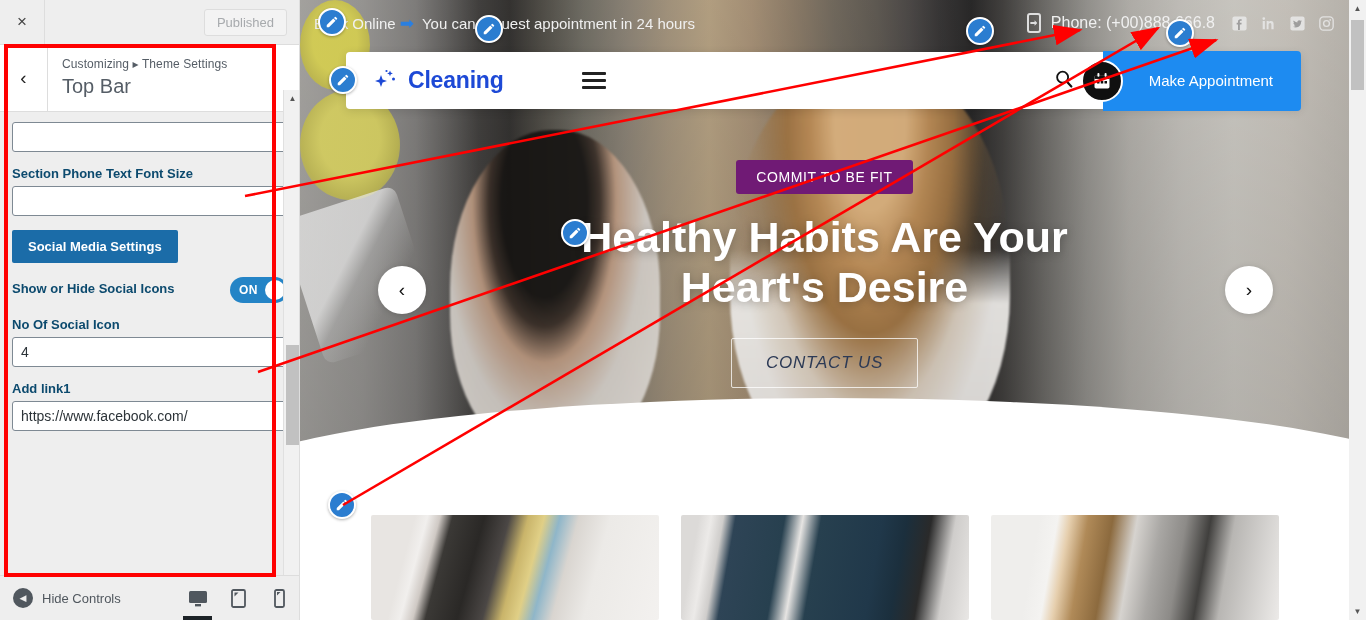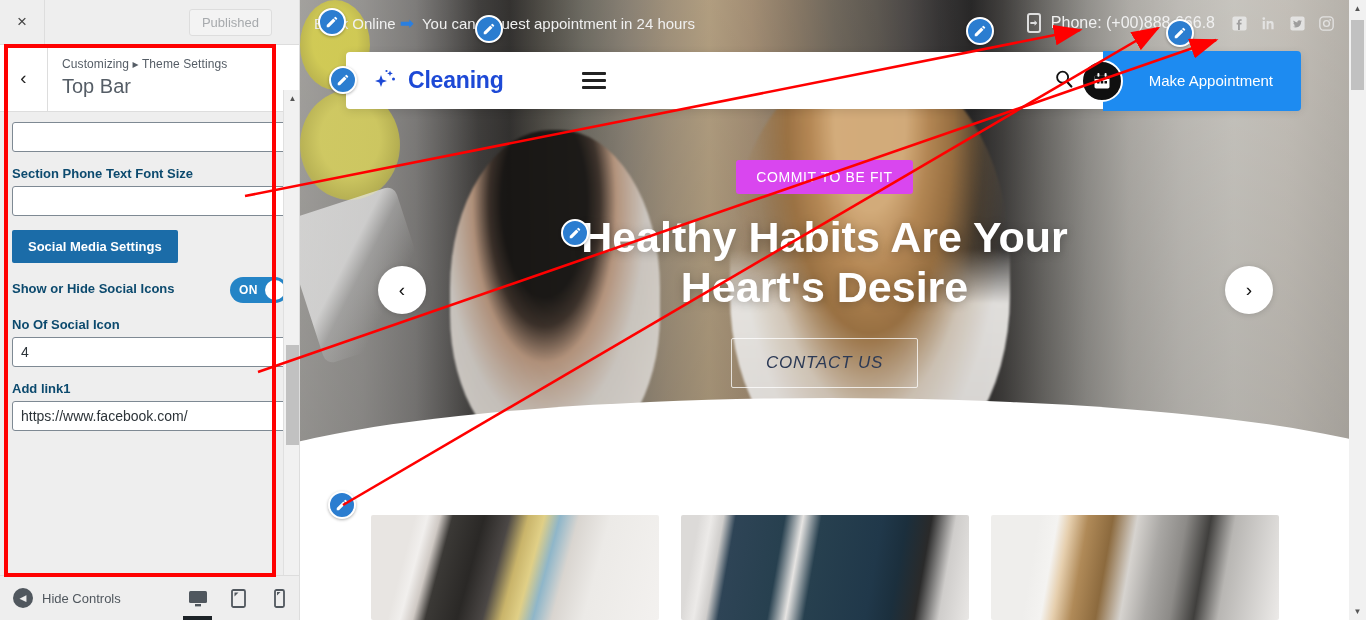--- a/index.html
+++ b/index.html
@@ -29,21 +29,21 @@
   .cz-close {
     width: 45px; height: 44px;
     display: flex; align-items: center; justify-content: center;
     background: #eee;
     border-right: 1px solid #ddd;
     cursor: pointer;
     font-size: 17px; color: #444; font-weight: 400;
   }
   .cz-spacer { flex: 1; }
   .cz-publish {
-    margin-right: 28px;
+    margin-right: 13px;
     background: #f3f3f3;
     border: 1px solid #ddd;
     color: #a7aaad;
     font-size: 13px;
     padding: 5px 12px;
     border-radius: 3px;
     cursor: default;
   }
 
   .cz-body {
@@ -345,21 +345,21 @@
     display: flex; align-items: center; justify-content: center;
     border: 2px solid #fff;
   }
 
   .hero-center {
     position: absolute; left: 0; right: 0; top: 160px;
     text-align: center; z-index: 5;
   }
   .pill-commit {
     display: inline-block;
-    background: #d946ef; color:#fff;
+    background: #701a75; color:#fff;
     font-size: 14px; letter-spacing: .6px;
     padding: 9px 20px; border-radius: 3px;
     cursor: pointer;
   }
   .hero-title {
     margin-top: 18px;
     color: #fff;
     font-size: 43px; font-weight: bold; line-height: 50px;
     text-shadow: 0 2px 10px rgba(0,0,0,.25);
     max-width: 640px; margin-left: auto; margin-right: auto;

